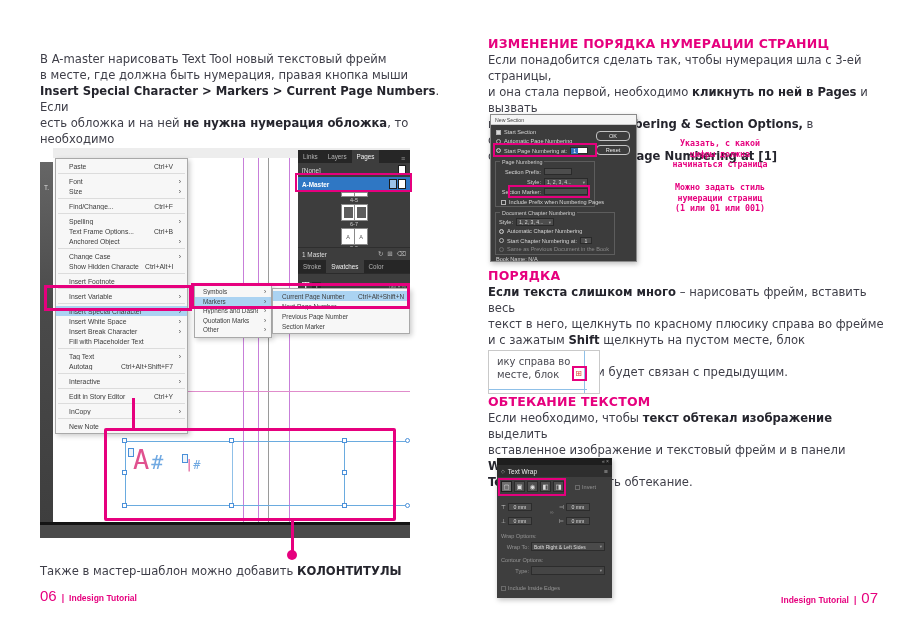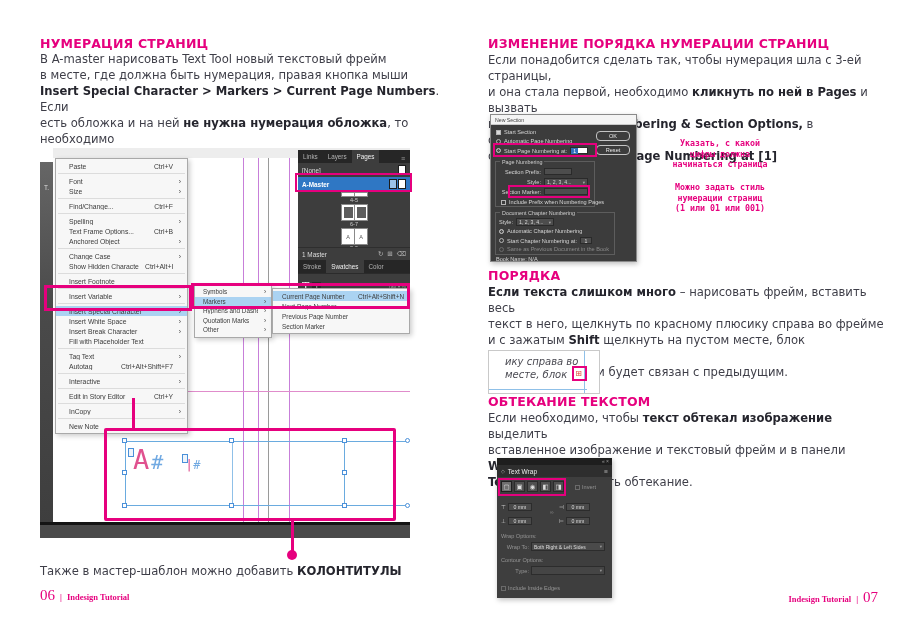--- a/index.html
+++ b/index.html
@@ -84,21 +84,21 @@
   .mt-cur { font-size:13px; color:#e0518f; margin-left:22px; }
   .mt-txt { font-size:14.5px; color:#e0518f; letter-spacing:2.2px; margin-left:4px; }
   .mt-h2 { font-size:12px; color:#70a9e2; }
 
   .hlbox { position:absolute; border:3px solid var(--accent); z-index:30; pointer-events:none; }
   .hlbox.thin { border-width:2.5px; }
   .connline { position:absolute; width:3px; background:var(--accent); z-index:31; }
   .conndot { position:absolute; width:10px; height:10px; border-radius:50%; background:var(--accent); z-index:31; }
 
   .foot { position:absolute; display:flex; align-items:baseline; gap:5px; color:var(--accent);
-          font-family:Liberation Serif, serif; }
+          font-family:Liberation Sans, sans-serif; }
   .foot .num { font-size:15px; }
   .foot .small { font-size:8.5px; font-weight:bold; }
 
   
   .dlg { position:absolute; left:490px; top:114px; width:147px; height:148px; border:1px solid #8a8a8a;
          box-shadow:1px 2px 5px rgba(0,0,0,.25); font-family:"Liberation Sans",sans-serif; z-index:5; }
   .dlg-title { height:10px; background:#f4f4f4; border-bottom:1px solid #c9c9c9; font-size:5.2px; color:#444;
                line-height:10px; padding-left:4px; }
   .dlg-body { position:relative; height:136px; background:#3c3c3c; color:#d6d6d6; font-size:5.6px; }
   .drow { position:absolute; display:flex; align-items:center; gap:3px; white-space:nowrap; }
@@ -118,21 +118,21 @@
   .dlegend { position:absolute; top:-3.5px; left:4px; background:#3c3c3c; padding:0 2px; font-size:5.4px; color:#cfcfcf; }
   .dbtn { position:absolute; right:6px; width:34px; height:10px; border:1px solid #c4c4c4; border-radius:4px;
           color:#e6e6e6; font-size:5.6px; text-align:center; line-height:9px; }
   .dim { color:#8a8a8a; }
 
   .anno { position:absolute; left:640px; width:160px; text-align:center; color:var(--accent);
           font-family:"DejaVu Sans Mono",monospace; font-size:8.3px; font-weight:bold; line-height:10.5px; white-space:pre-line; }
 
   
   .snippet { position:absolute; left:488px; top:350px; width:112px; height:44px; background:#fff; border:1px solid #c9c9c9; }
-  .snip-text { position:absolute; left:16px; top:4px; font-size:10px; line-height:13px; color:#4a4a52; white-space:pre-line;font-style:italic; }
+  .snip-text { position:absolute; left:8px; top:4px; font-size:10px; line-height:13px; color:#4a4a52; white-space:pre-line; }
   .snip-vline { position:absolute; right:14px; top:0; width:1px; height:100%; background:#8fc0e8; }
   .snip-hline { position:absolute; left:0; bottom:3px; width:98px; height:1px; background:#8fc0e8; }
   .snip-plus { position:absolute; right:17px; top:19px; color:#e03a2f; font-size:8px; line-height:8px; }
 
   
   .tw { position:absolute; left:497px; top:458px; width:115px; height:140px; font-family:"Liberation Sans",sans-serif;
         box-shadow:1px 2px 5px rgba(0,0,0,.25); z-index:5; }
   .tw-mini { height:7px; background:#1e1e1e; color:#9a9a9a; font-size:5px; text-align:right; padding-right:3px; line-height:7px; }
   .tw-title { height:12px; background:#2e2e2e; color:#ececec; font-size:6.5px; display:flex; align-items:center;
               padding:0 4px; gap:3px; }
@@ -148,21 +148,20 @@
   .twdd { width:74px; height:9px; background:#4a4a4a; border:1px solid #2c2c2c; font-size:5px; color:#ddd;
           display:flex; align-items:center; padding:0 2px; gap:2px; }
   .twdd .car { margin-left:auto; color:#9a9a9a; font-size:4.5px; }
   .twdd.dim2 { background:#454545; color:#7e7e7e; }
 </style>
 </head>
 <body>
 
 <div class="page">
 
-  <h2 class="sec" style="left:40px; top:36px;">НУМЕРАЦИЯ СТРАНИЦ</h2>
   <p class="body" style="left:40px; top:51px; width:420px;"><span>В A-master нарисовать Text Tool новый текстовый фрейм
 в месте, где должна быть нумерация, правая кнопка мыши
 </span><b>Insert Special Character &gt; Markers &gt; Current Page Numbers</b><span>. Если
 есть обложка и на ней </span><b>не нужна нумерация обложка</b><span>, то необходимо
 перетащить на обложку (первая/вторая страница, и предпоследняя/
 последняя страница) </span><b>шаблон [None]</b><span>, тогда там не будет нумерации.</span></p>
 
   <div class="shot">
     <div class="pbtop"></div>
     <div class="toolstrip"><span>T.</span></div>

